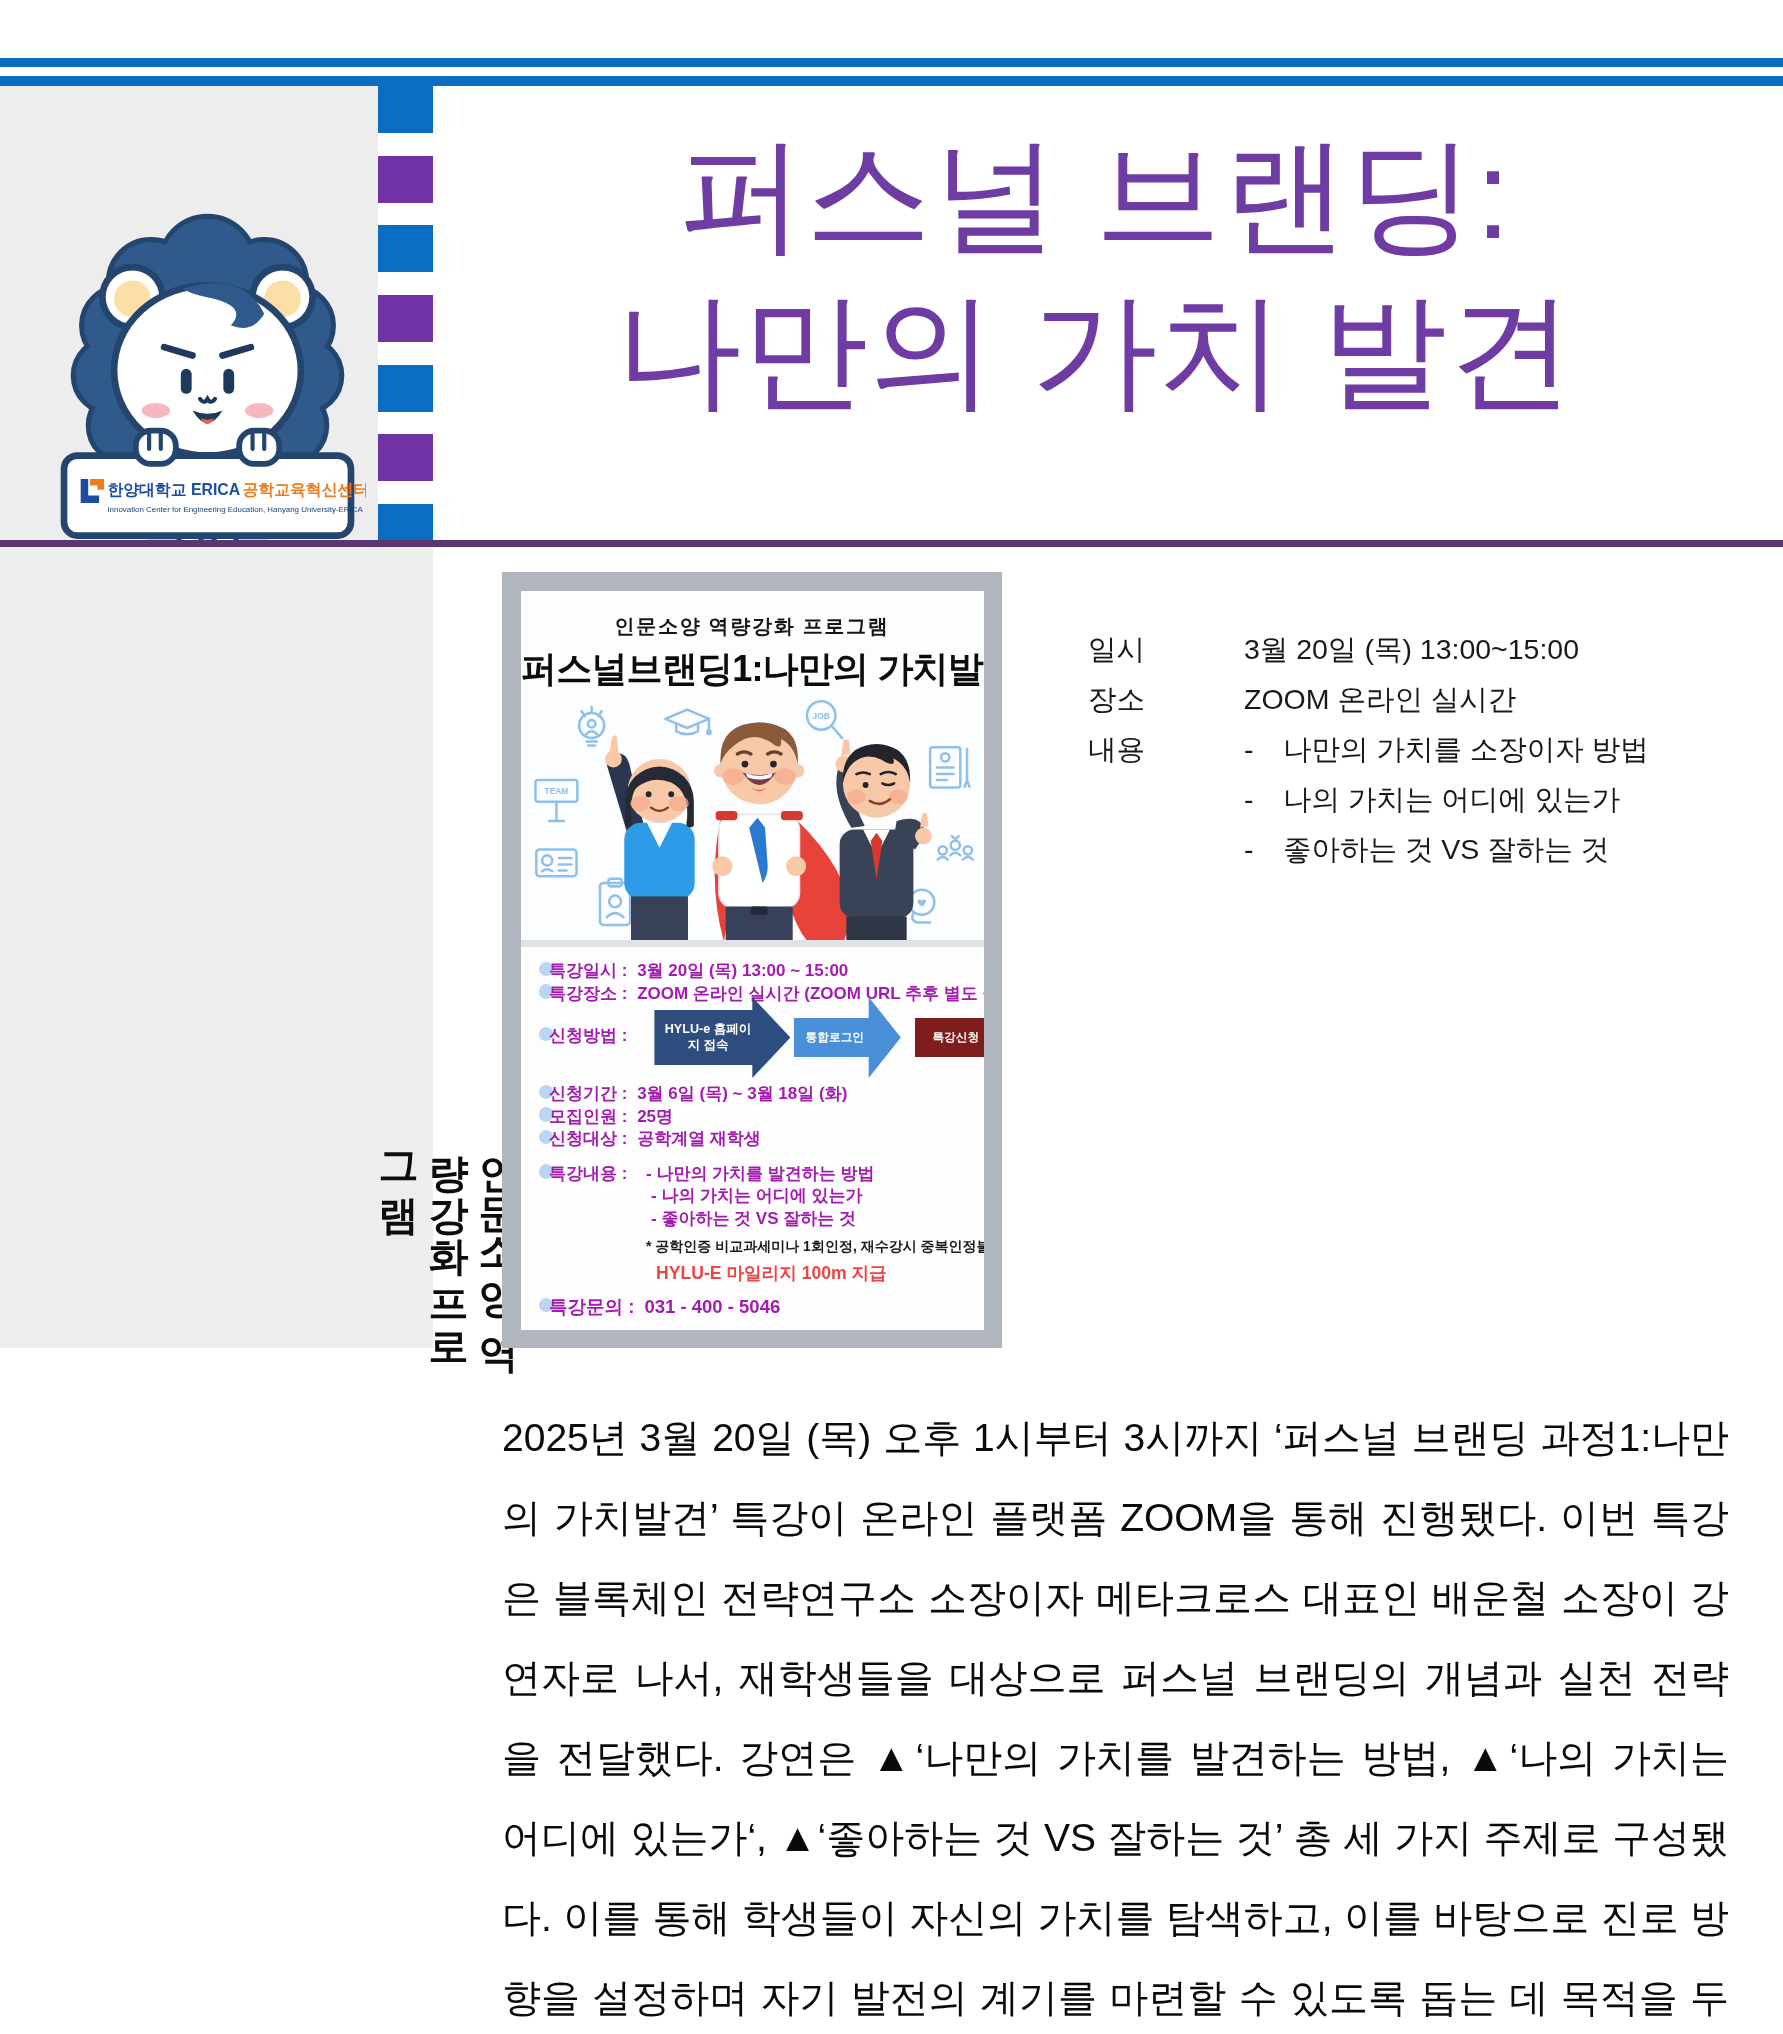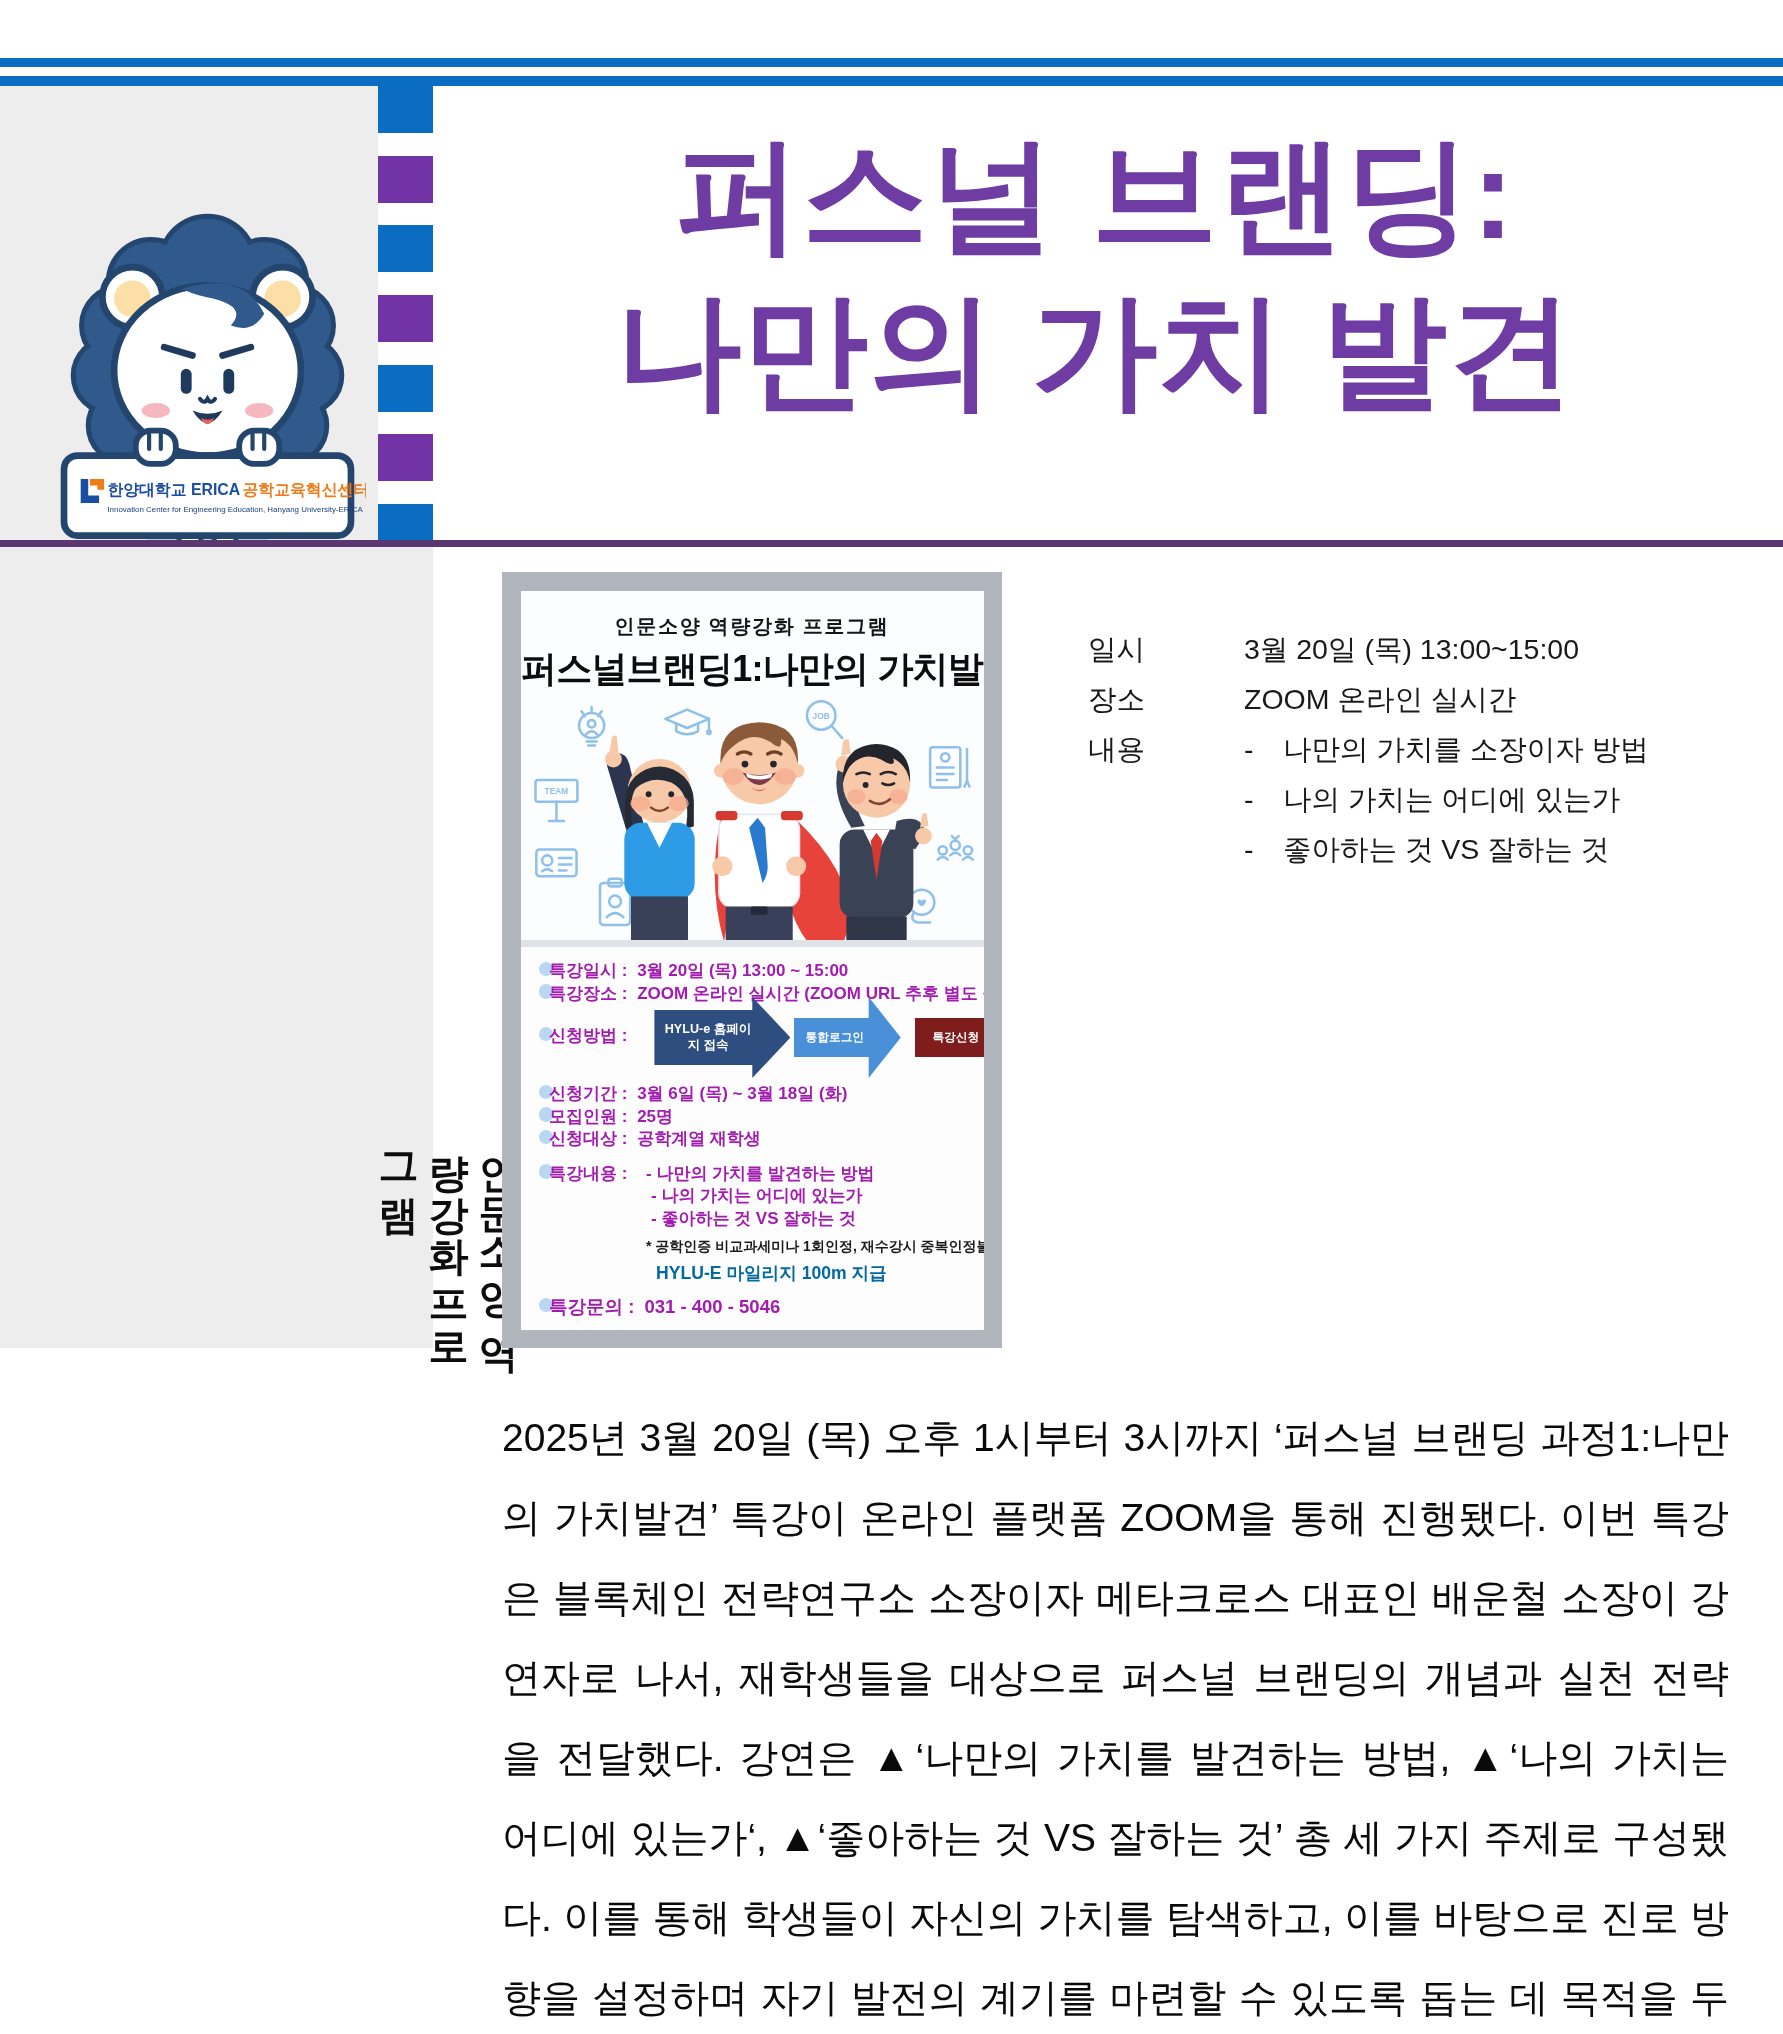--- a/index.html
+++ b/index.html
@@ -15,21 +15,21 @@
   .mascot-svg{position:absolute;left:49px;top:126px;}
 
   
   .stripe{position:absolute;left:378px;top:86px;width:55px;height:455px;overflow:hidden;}
   .sq{position:absolute;left:0;width:55px;height:47px;}
   .sq.blue{background:#0a6dc2;}
   .sq.purple{background:#7233a6;}
 
   
   .page-title{position:absolute;left:453px;top:117px;width:1284px;text-align:center;
-              color:#6e3ca3;font-weight:700;font-size:126px;line-height:156px;letter-spacing:0.8px;}
+              color:#6e3ca3;font-weight:400;font-size:126px;line-height:156px;letter-spacing:0.8px;}
 
   
   .divider{position:absolute;left:0;top:540px;width:1784px;height:6.7px;background:#5a3770;}
 
   
   .body-gray{position:absolute;left:0;top:547px;width:433px;height:801px;background:#ededee;}
   .vertical-text{position:absolute;left:374px;top:579px;writing-mode:vertical-rl;
                  font-size:40px;font-weight:800;color:#0d0d0d;letter-spacing:1.7px;line-height:50px;}
 
   
@@ -53,21 +53,21 @@
          text-align:center;box-sizing:border-box;}
   .a1{width:136px;height:81px;background:#2d4e7e;font-size:12.6px;line-height:16px;
       clip-path:polygon(0 16%,72% 16%,72% 0,100% 50%,72% 100%,72% 84%,0 84%);padding:0 37px 0 8.4px;}
   .a2{width:107px;height:81px;background:#4a90d9;font-size:11.7px;margin-left:3.4px;
       clip-path:polygon(0 26%,70% 26%,70% 0,100% 50%,70% 100%,70% 74%,0 74%);padding:0 30px 0 5px;}
   .a3{width:107px;height:81px;background:#7f1d1d;font-size:11.7px;margin-left:14px;
       clip-path:polygon(0 26%,70% 26%,70% 0,100% 50%,70% 100%,70% 74%,0 74%);padding:0 30px 0 5px;}
   .after-arrows{margin-top:5px;}
   .content-items{margin-left:102px;}
   .note{color:#1a1a1a;font-size:14px;font-weight:700;margin:5px 0 0 97px;line-height:20px;white-space:nowrap;}
-  .mileage{color:#0369a1;font-size:17.6px;font-weight:800;margin:5px 0 0 107px;line-height:25px;}
+  .mileage{color:#ef4444;font-size:17.6px;font-weight:800;margin:5px 0 0 107px;line-height:25px;}
   .contact-row{margin-top:10px;font-size:18.5px;}
 
   
   .details{position:absolute;left:1088px;top:624px;font-size:28.5px;color:#191919;line-height:50px;font-weight:500;}
   .d-row{display:flex;}
   .d-label{width:156px;flex:none;}
   .item-dash{display:inline-block;width:39px;}
 
   
   .article{position:absolute;left:502px;top:1398px;width:1227px;font-size:39px;line-height:80px;

